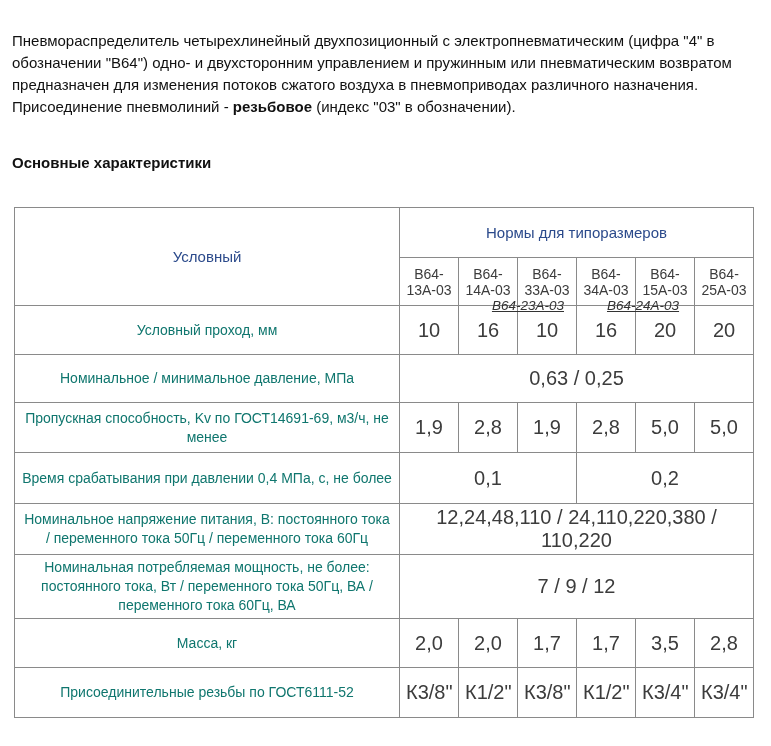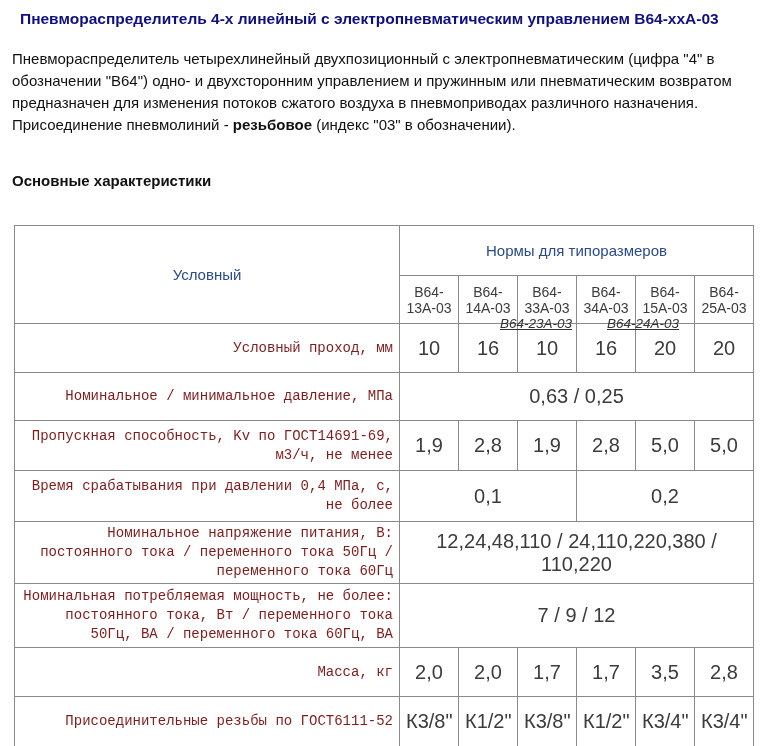--- a/index.html
+++ b/index.html
@@ -75,51 +75,49 @@
     position: absolute;
     bottom: -9px;
     font-style: italic;
     font-size: 13.5px;
     color: #333333;
     text-decoration: underline;
     white-space: nowrap;
     z-index: 2;
     background: transparent;
   }
-  .col-link.align-right { right: 4px; }
+  .col-link.align-right { right: 12px; }
   .col-link.align-left  { left: 16px; margin-left: 14px; }
   .param-label {
     font-size: 14px;
     line-height: 19px;
-    color: #7f1d1d;
-    text-align: right;
+    color: #0f766e;
+    text-align: center;
     padding-left: 8px;
     padding-right: 8px;
-    font-family: Liberation Mono, monospace;
   }
   .value-cell {
     font-size: 20px;
     color: #3c3c3c;
     text-align: center;
   }
   #table-body tr:nth-child(1) { height: 49px; }
   #table-body tr:nth-child(2) { height: 48px; }
   #table-body tr:nth-child(3) { height: 50px; }
   #table-body tr:nth-child(4) { height: 51px; }
   #table-body tr:nth-child(5) { height: 50px; }
   #table-body tr:nth-child(6) { height: 64px; }
   #table-body tr:nth-child(7) { height: 49px; }
   #table-body tr:nth-child(8) { height: 50px; }
 </style>
 </head>
 <body>
 
 <div class="page">
 
-  <h1 class="page-title">Пневмораспределитель 4-х линейный с электропневматическим управлением В64-ххА-03</h1>
 
 
   <p class="purpose-paragraph"><span>Пневмораспределитель четырехлинейный двухпозиционный с электропневматическим (цифра "4" в обозначении "В64") одно- и двухсторонним управлением и пружинным или пневматическим возвратом предназначен для изменения потоков сжатого воздуха в пневмоприводах различного назначения. Присоединение пневмолиний - </span><b>резьбовое</b><span> (индекс "03" в обозначении).</span></p>
 
   <h2 class="section-heading heading-2">Основные характеристики</h2>
 
   <table class="char-table">
     <colgroup>
       <col style="width:385px">
       <col style="width:59px">

